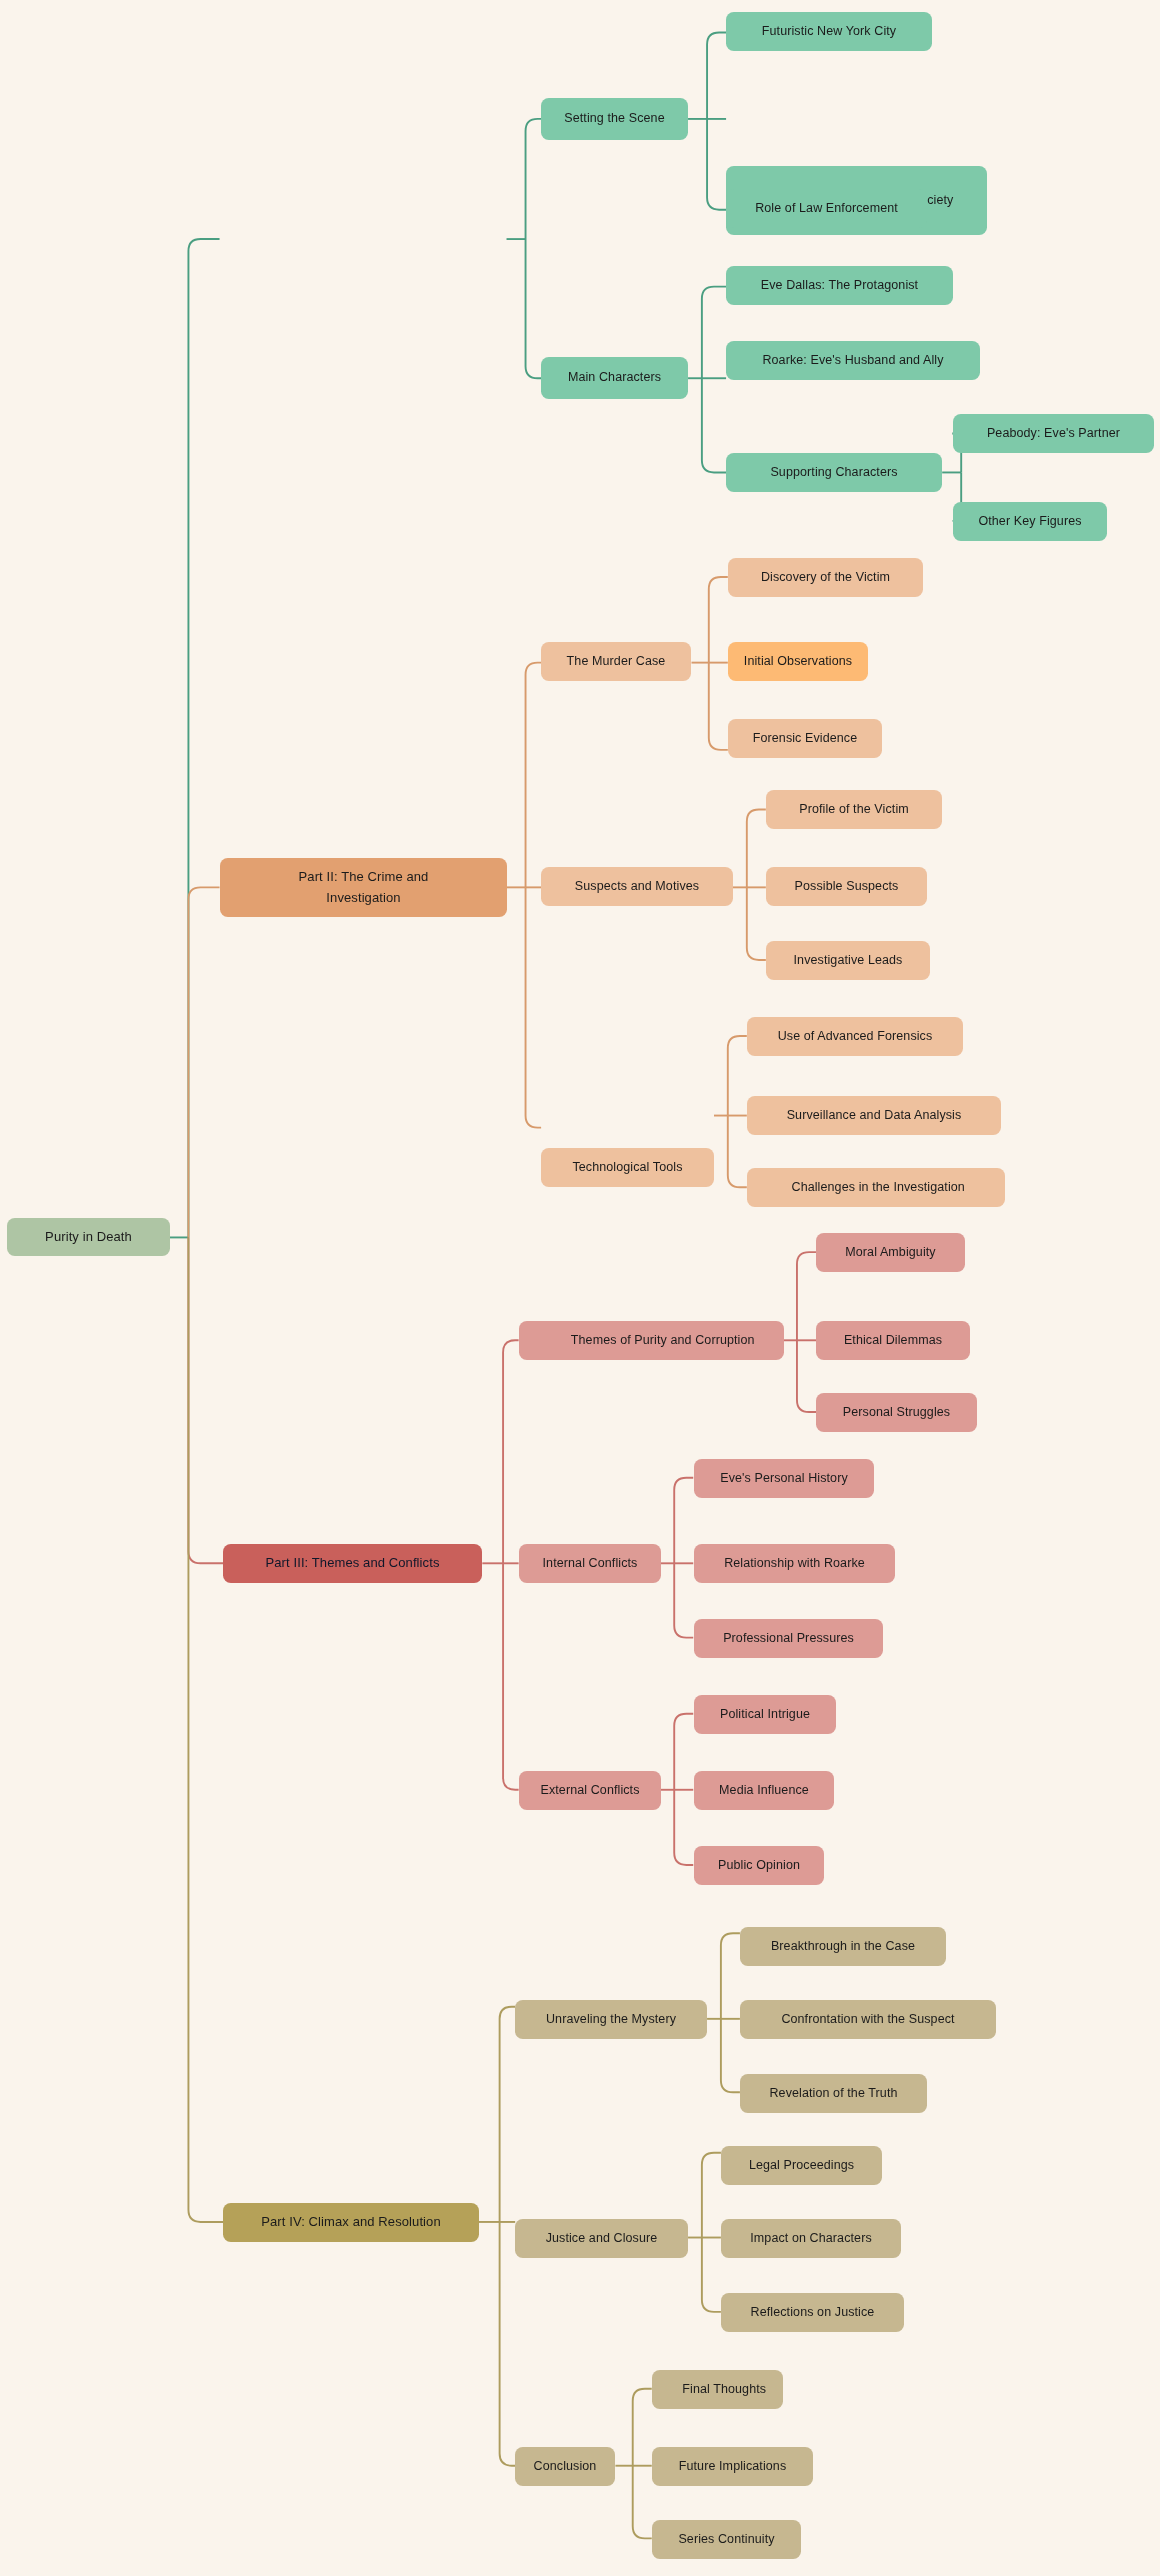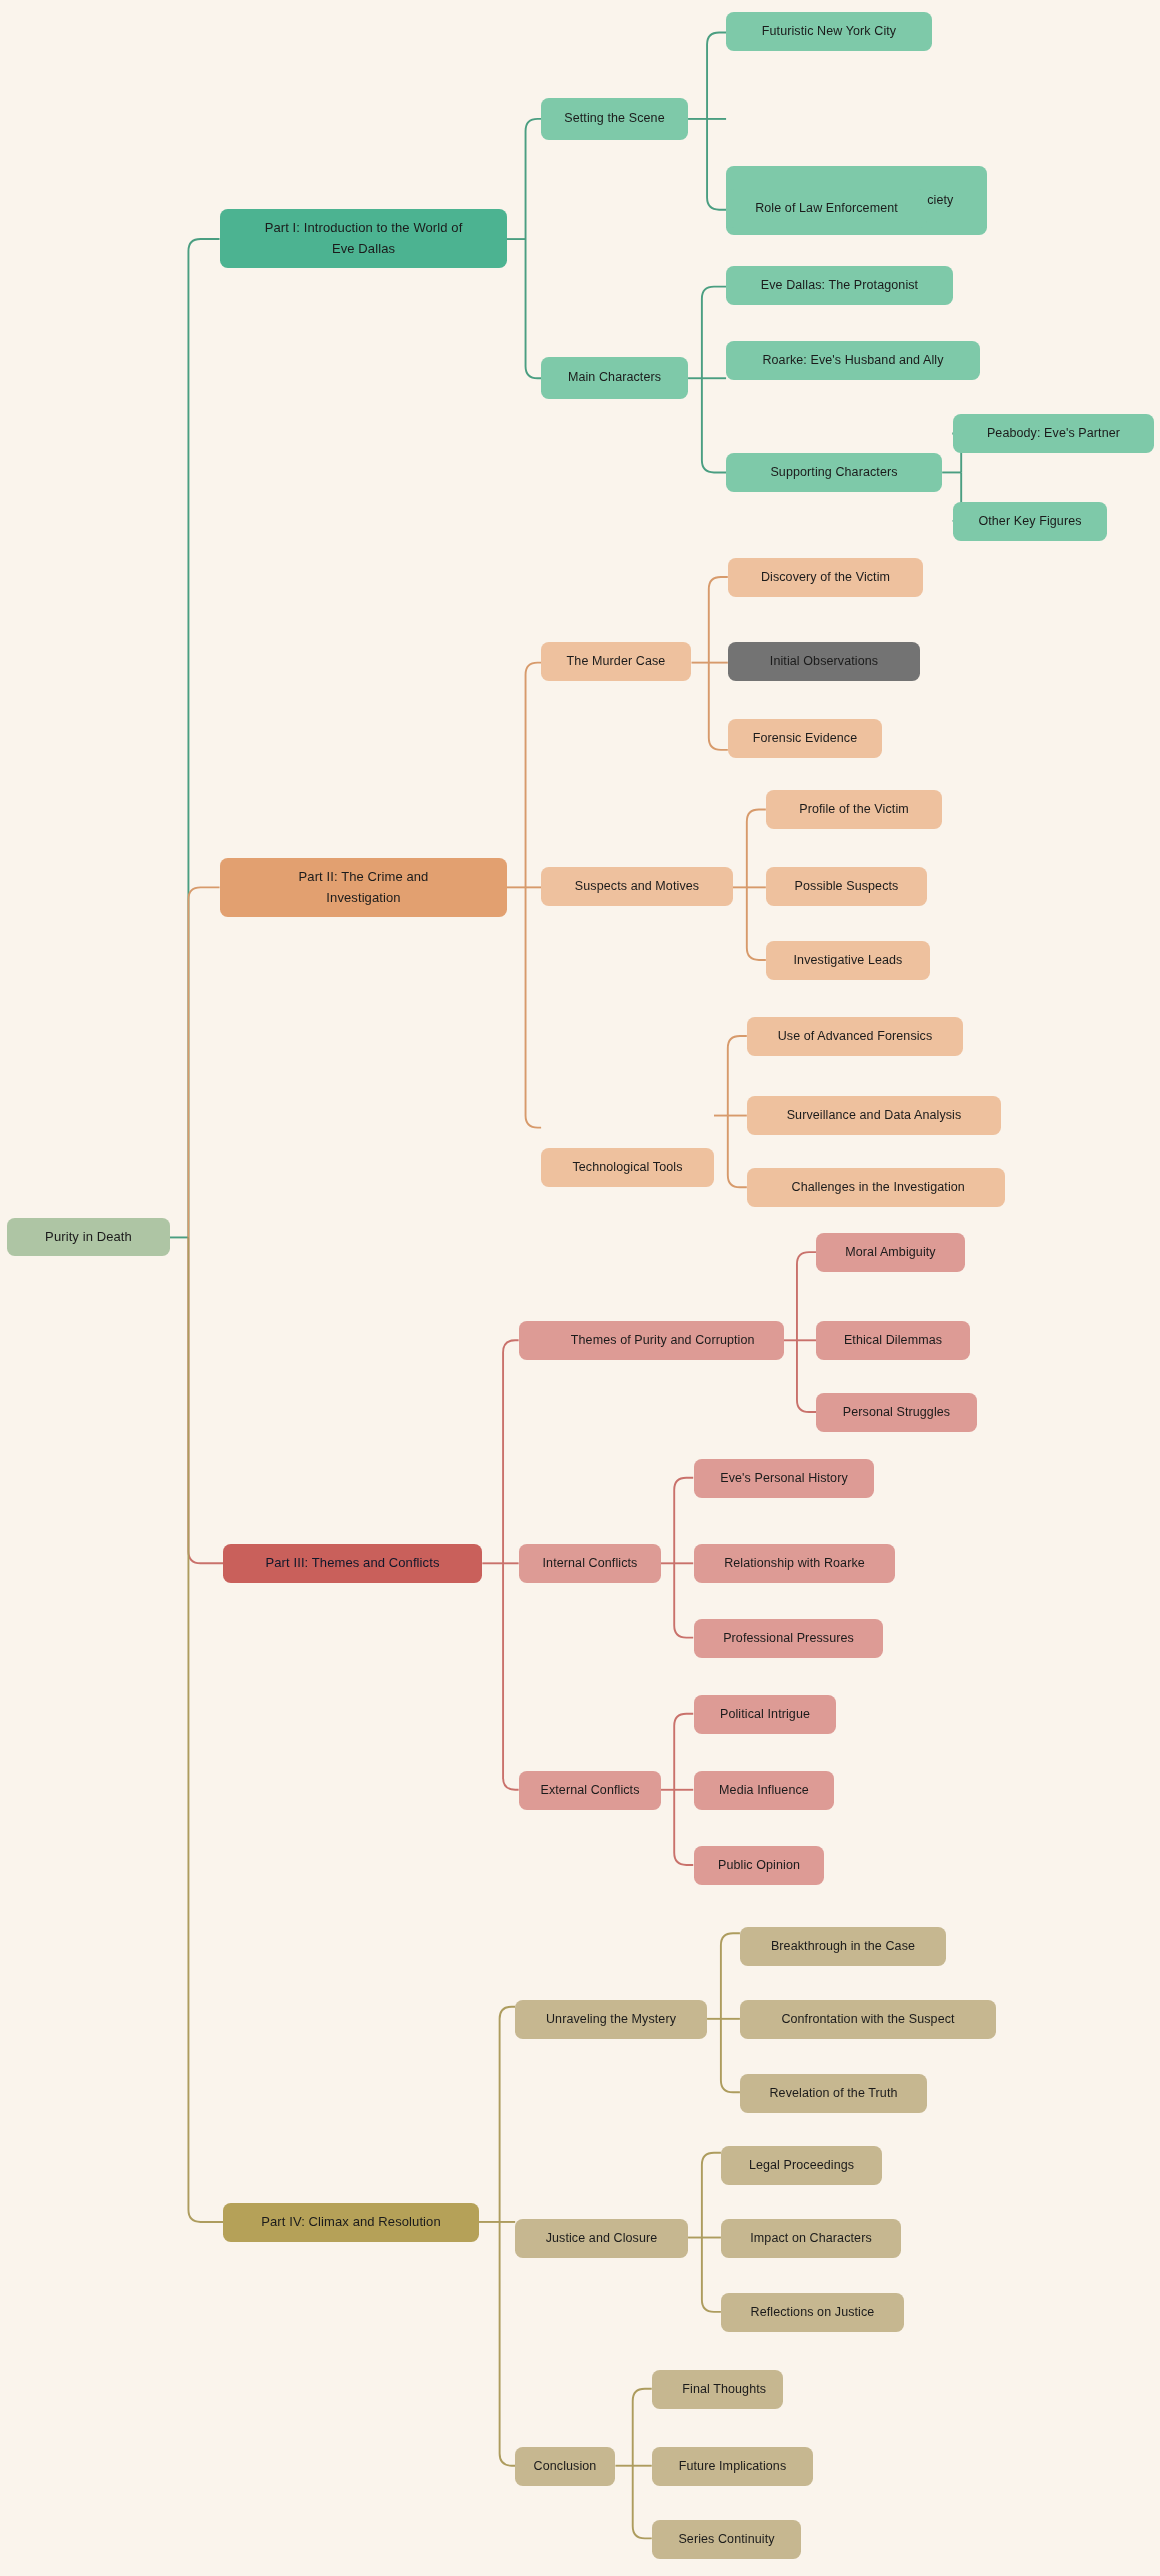--- a/index.html
+++ b/index.html
@@ -138,41 +138,39 @@
 
       <path d="M712,2852 H732" stroke="#ad9c5e"></path>
       <path d="M732,2852 V2777 Q732,2763 746,2763 H754" stroke="#ad9c5e"></path>
       <path d="M732,2852 H754" stroke="#ad9c5e"></path>
       <path d="M732,2852 V2922 Q732,2936 746,2936 H754" stroke="#ad9c5e"></path>
     </g>
   </svg>
 
   <div class="node root" style="left:7px; top:1218px; width:163px; height:38px; background:#aec5a4;">Purity in Death</div>
 
-  <div class="node l1" style="left:220px; top:209px; width:287px; height:59px; background:#4cb391;">Part I: Introduction to the World of
-Eve Dallas</div>
 
   <div class="node" style="left:541px; top:98px; width:147px; height:42px; background:#7ec9a9;">Setting the Scene</div>
   <div class="node" style="left:726px; top:12px; width:206px; height:39px; background:#7ec9a9;">Futuristic New York City</div>
   <div class="node" style="left:726px; top:166px; width:261px; height:69px; background:#7ec9a9;">Advanced Technology and Society</div>
   <div class="node" style="left:726px; top:189px; width:201px; height:39px; background:#7ec9a9; top:189px;">Role of Law Enforcement</div>
 
   <div class="node" style="left:541px; top:357px; width:147px; height:42px; background:#7ec9a9;">Main Characters</div>
   <div class="node" style="left:726px; top:266px; width:227px; height:39px; background:#7ec9a9;">Eve Dallas: The Protagonist</div>
   <div class="node" style="left:726px; top:341px; width:254px; height:39px; background:#7ec9a9;">Roarke: Eve's Husband and Ally</div>
   <div class="node" style="left:726px; top:453px; width:216px; height:39px; background:#7ec9a9;">Supporting Characters</div>
   <div class="node" style="left:953px; top:414px; width:201px; height:39px; background:#7ec9a9;">Peabody: Eve's Partner</div>
   <div class="node" style="left:953px; top:502px; width:154px; height:39px; background:#7ec9a9;">Other Key Figures</div>
 
   <div class="node l1" style="left:220px; top:858px; width:287px; height:59px; background:#e2a070;">Part II: The Crime and
 Investigation</div>
 
   <div class="node" style="left:541px; top:642px; width:150px; height:39px; background:#eec19e;">The Murder Case</div>
   <div class="node" style="left:728px; top:558px; width:195px; height:39px; background:#eec19e;">Discovery of the Victim</div>
-  <div class="node" style="left:728px; top:642px; width:192px; height:39px; background:#737373;">Initial Observations</div>
+  <div class="node" style="left:728px; top:642px; width:140px; height:39px; background:#fdba74;">Initial Observations</div>
   <div class="node" style="left:728px; top:719px; width:154px; height:39px; background:#eec19e;">Forensic Evidence</div>
 
   <div class="node" style="left:541px; top:867px; width:192px; height:39px; background:#eec19e;">Suspects and Motives</div>
   <div class="node" style="left:766px; top:790px; width:176px; height:39px; background:#eec19e;">Profile of the Victim</div>
   <div class="node" style="left:766px; top:867px; width:161px; height:39px; background:#eec19e;">Possible Suspects</div>
   <div class="node" style="left:766px; top:941px; width:164px; height:39px; background:#eec19e;">Investigative Leads</div>
 
   <div class="node" style="left:541px; top:1148px; width:173px; height:39px; background:#eec19e;">Technological Tools</div>
   <div class="node" style="left:747px; top:1017px; width:216px; height:39px; background:#eec19e;">Use of Advanced Forensics</div>
   <div class="node" style="left:747px; top:1096px; width:254px; height:39px; background:#eec19e;">Surveillance and Data Analysis</div>

